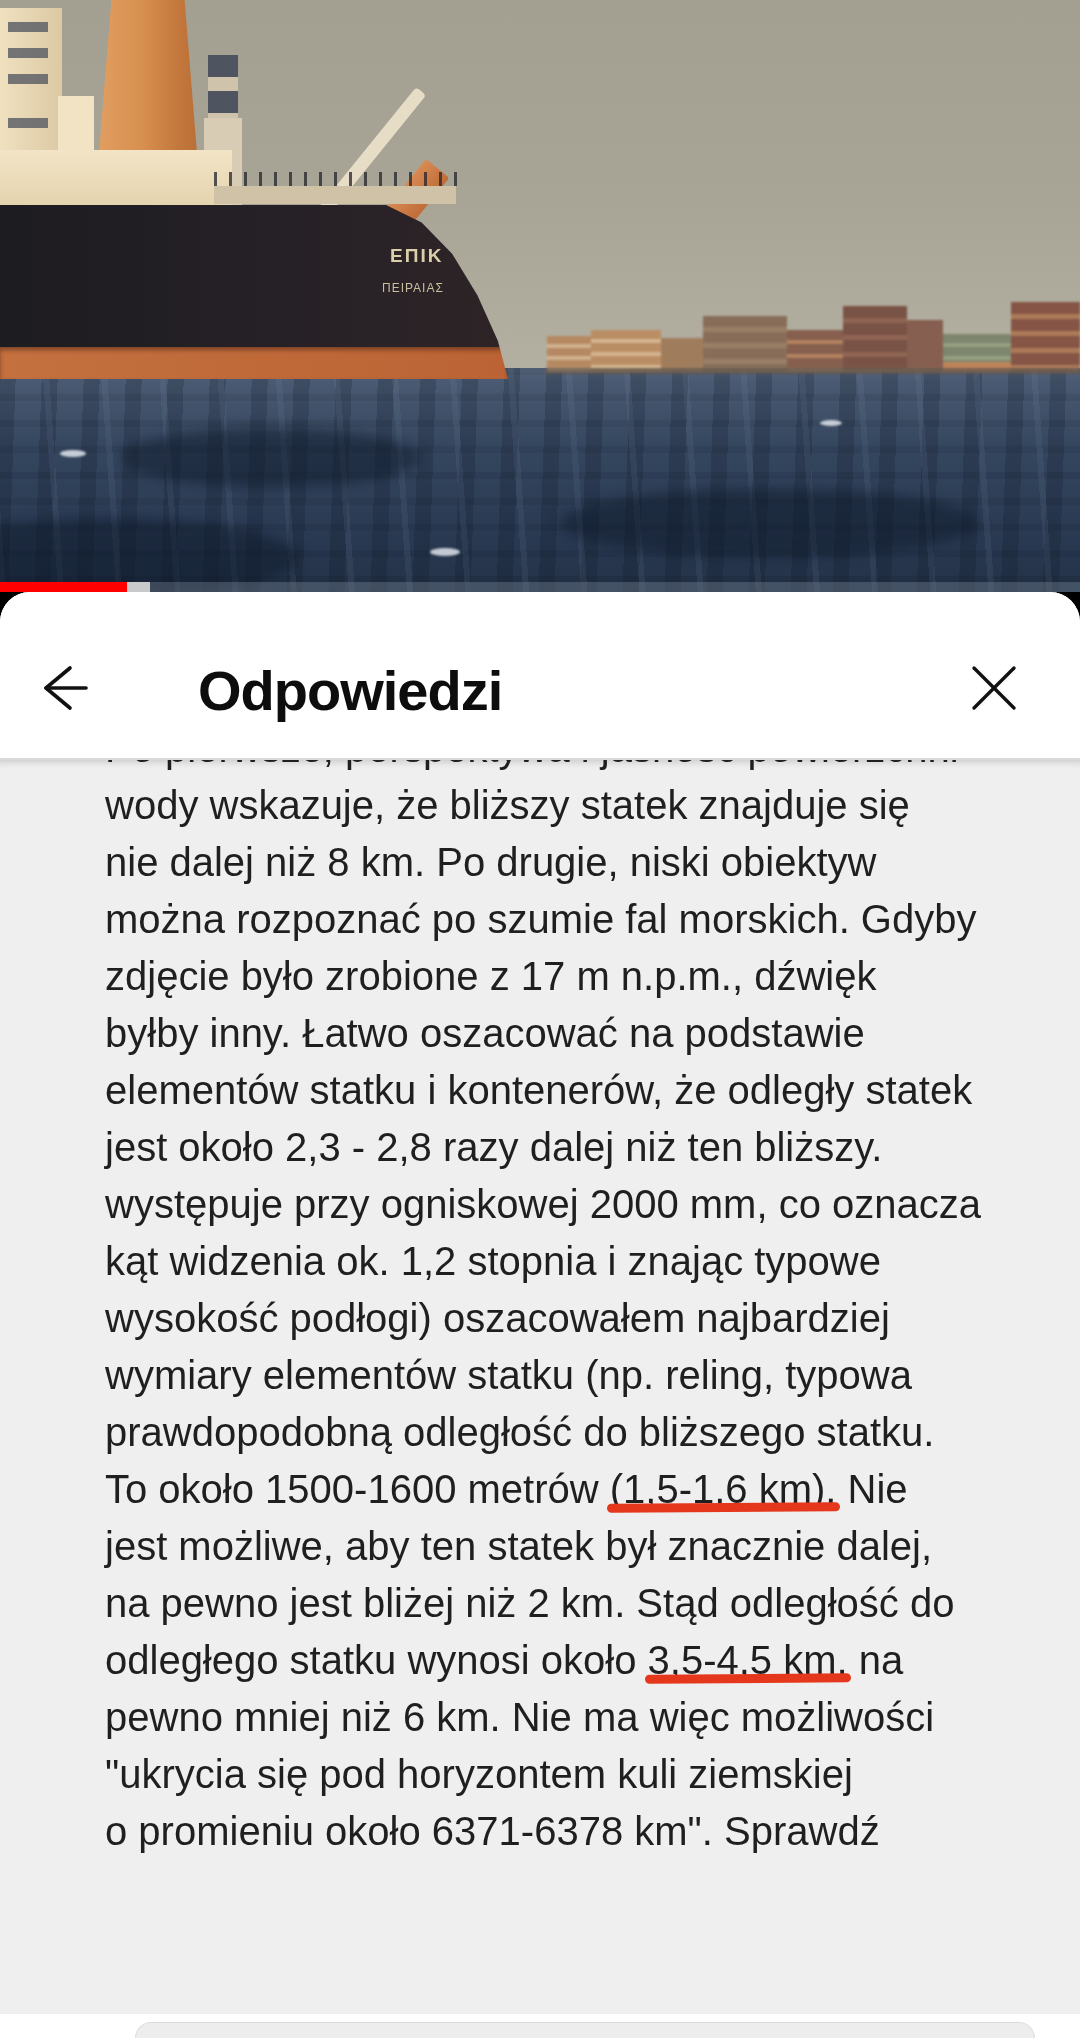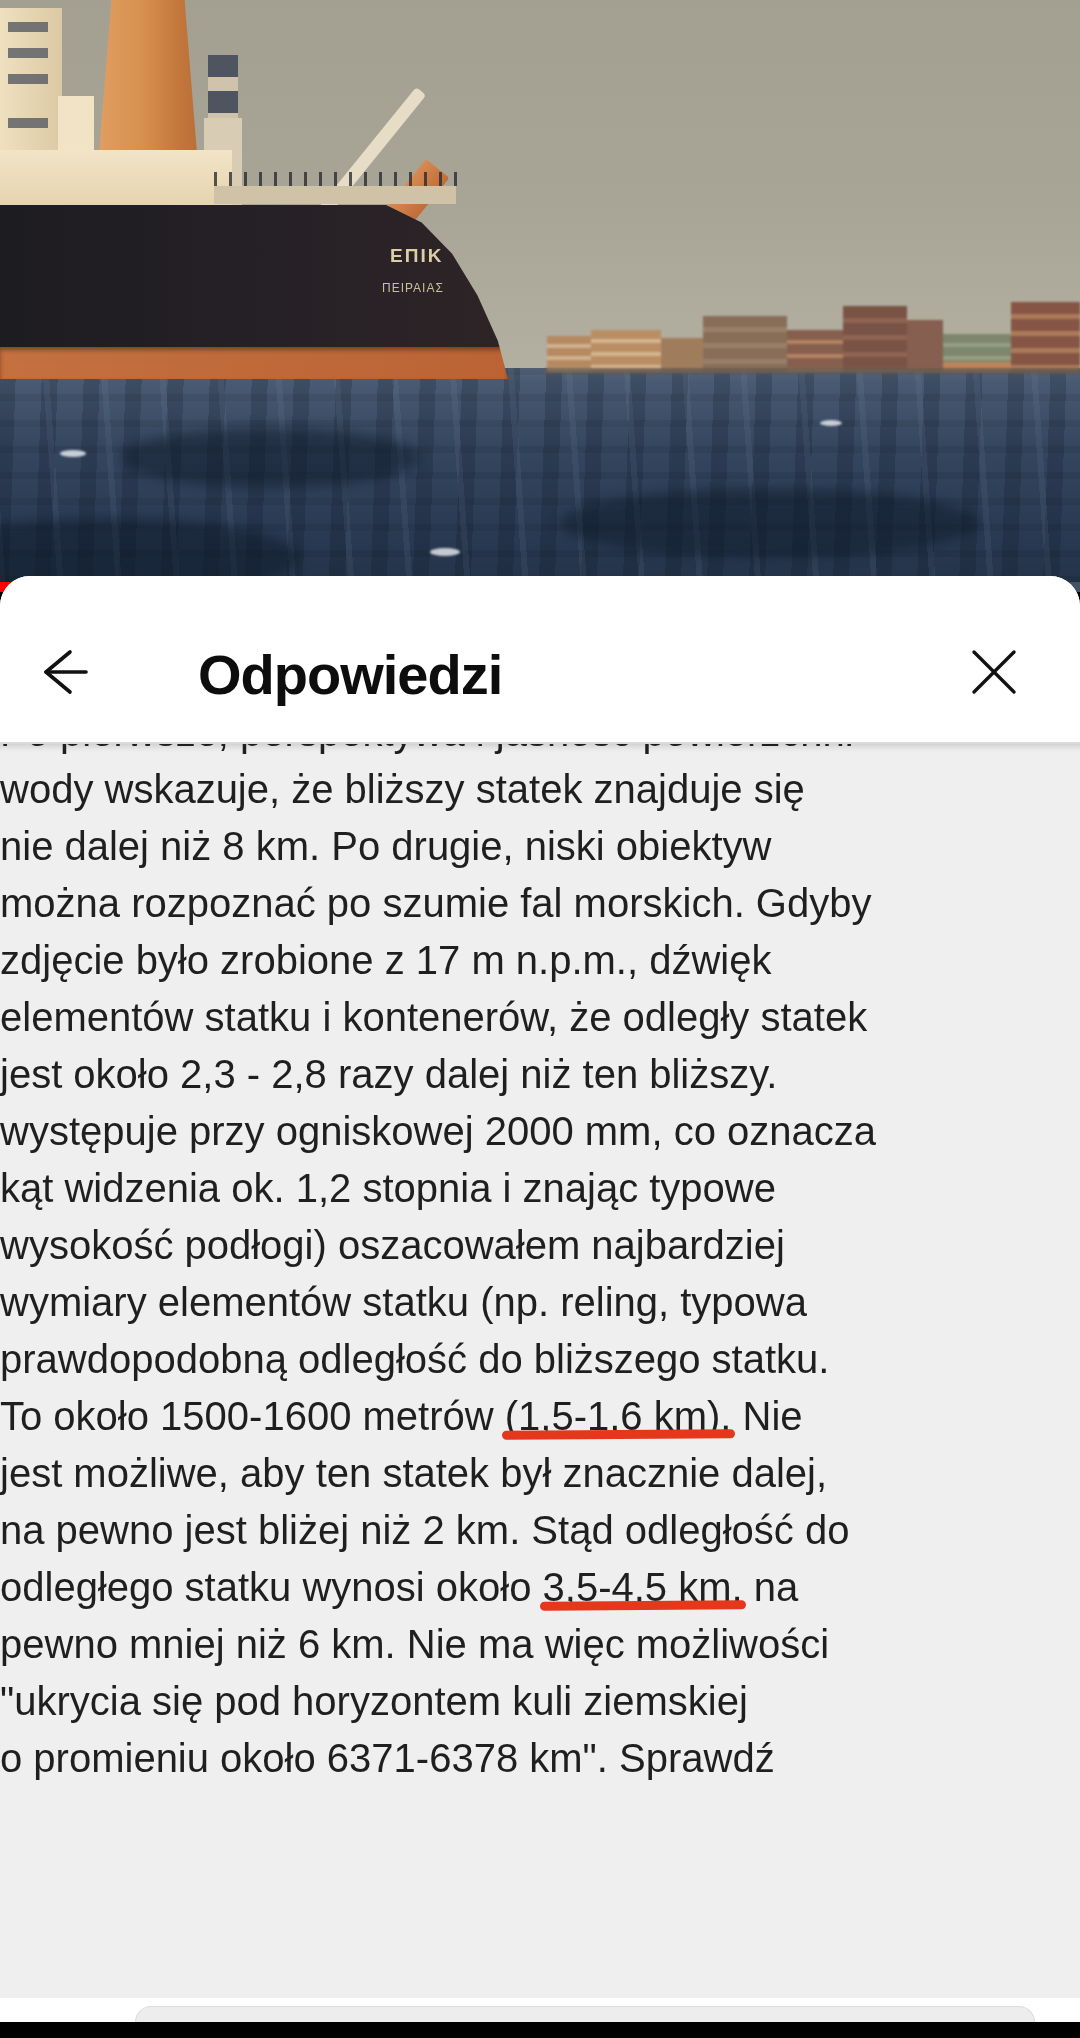--- a/index.html
+++ b/index.html
@@ -73,32 +73,32 @@
   .ship-name{position:absolute;left:390px;top:40px;color:#dccfa8;font-size:19px;font-weight:bold;letter-spacing:2px;}
   .ship-port{position:absolute;left:382px;top:76px;color:#cabf9c;font-size:12px;letter-spacing:1px;}
 
   
   .progress{position:absolute;left:0;bottom:0;width:1080px;height:10px;}
   .progress .track{position:absolute;inset:0;background:rgba(130,140,155,.35);}
   .progress .buffer{position:absolute;left:0;top:0;height:100%;background:rgba(215,215,215,.9);}
   .progress .played{position:absolute;left:0;top:0;height:100%;background:var(--progress-red);}
 
   
-  .sheet{position:absolute;left:0;top:576px;width:1080px;height:1446px;background:var(--sheet-bg);
+  .sheet{position:absolute;left:0;top:592px;width:1080px;height:1446px;background:var(--sheet-bg);
          border-radius:30px 30px 0 0;overflow:hidden;}
   .drag-handle{position:absolute;left:484px;top:18px;width:112px;height:14px;border-radius:7px;background:var(--handle-gray);}
   .sheet-header{position:absolute;left:0;top:0;width:1080px;height:166px;background:var(--sheet-bg);}
   .back-btn{position:absolute;left:36px;top:68px;width:56px;height:56px;background:none;border:none;cursor:pointer;}
   .close-btn{position:absolute;left:966px;top:68px;width:56px;height:56px;background:none;border:none;cursor:pointer;}
   .sheet-title{position:absolute;left:198px;top:66px;font-size:56px;font-weight:700;letter-spacing:-1px;color:var(--title-dark);}
 
   
   .content{position:absolute;left:0;top:166px;width:1080px;height:1256px;background:var(--content-bg);
            border-top:2px solid #d9d9d9;box-shadow:inset 0 8px 7px -6px rgba(0,0,0,.16);overflow:hidden;}
-  .comment-text{margin-top:-40px;color:var(--text-dark);}
+  .comment-text{margin-top:-40px;padding-left:105px;color:var(--text-dark);}
   .cline{height:57px;line-height:57px;font-size:40px;white-space:nowrap;}
   .redline{position:relative;}
   .redline::after{content:'';position:absolute;left:-3px;right:-3px;bottom:-1px;height:9px;
            border-radius:5px;background:var(--accent-red);transform:rotate(-0.4deg);}
 
   
   .bottom-strip{position:absolute;left:0;top:1422px;width:1080px;height:24px;background:#ffffff;}
   .next-pill{position:absolute;left:135px;top:8px;width:900px;height:18px;border-radius:16px 16px 0 0;
            background:#ededed;border:1px solid #dcdcdc;border-bottom:none;}
 </style>
@@ -186,20 +186,21 @@
       </button>
     </div>
 
     <div class="content">
       <div class="comment-text">
           <div class="cline">Po pierwsze, perspektywa i jasność powierzchni</div>
           <div class="cline">wody wskazuje, że bliższy statek znajduje się</div>
           <div class="cline">nie dalej niż 8 km. Po drugie, niski obiektyw</div>
           <div class="cline">można rozpoznać po szumie fal morskich. Gdyby</div>
           <div class="cline">zdjęcie było zrobione z 17 m n.p.m., dźwięk</div>
+          <div class="cline">byłby inny. Łatwo oszacować na podstawie</div>
           <div class="cline">elementów statku i kontenerów, że odległy statek</div>
           <div class="cline">jest około 2,3 - 2,8 razy dalej niż ten bliższy.</div>
           <div class="cline">występuje przy ogniskowej 2000 mm, co oznacza</div>
           <div class="cline">kąt widzenia ok. 1,2 stopnia i znając typowe</div>
           <div class="cline">wysokość podłogi) oszacowałem najbardziej</div>
           <div class="cline">wymiary elementów statku (np. reling, typowa</div>
           <div class="cline">prawdopodobną odległość do bliższego statku.</div>
           <div class="cline"><span>To około 1500-1600 metrów </span><span class="redline">(1,5-1,6 km).</span><span> Nie</span></div>
           <div class="cline">jest możliwe, aby ten statek był znacznie dalej,</div>
           <div class="cline">na pewno jest bliżej niż 2 km. Stąd odległość do</div>

